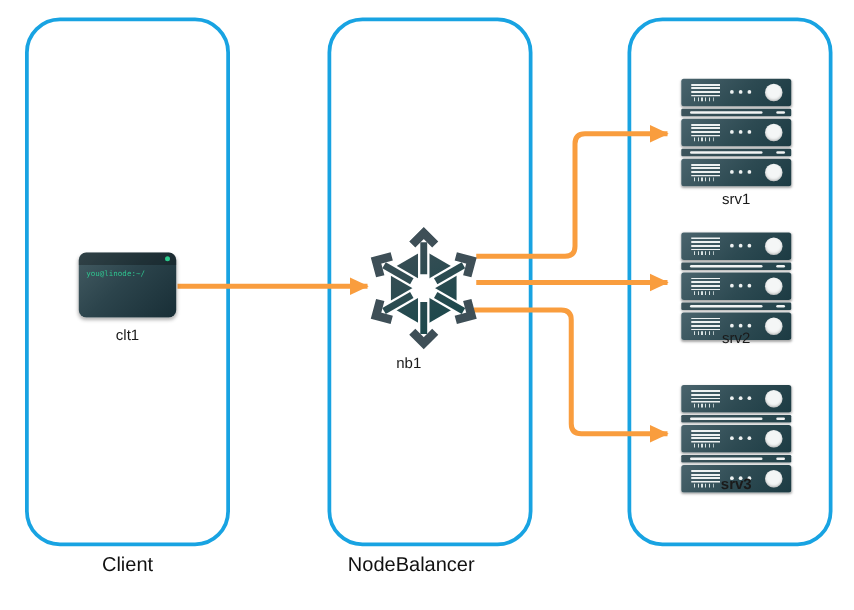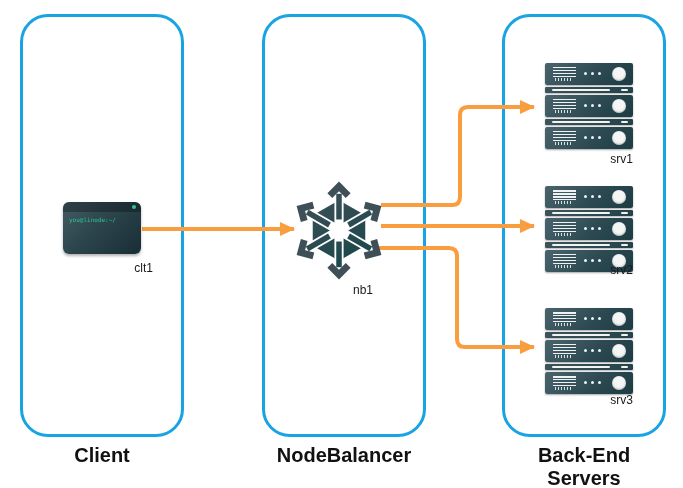--- a/index.html
+++ b/index.html
@@ -1,43 +1,43 @@
 <!DOCTYPE html>
 <html><head>
 <meta charset="utf-8">
 <style>
   html,body{margin:0;padding:0;background:#fff;}
   .canvas{position:relative;width:683px;height:488px;background:#ffffff;overflow:hidden;
           font-family:"Liberation Sans",sans-serif;}
   
   .zone{position:absolute;top:14px;height:417px;width:158px;border:3px solid #18A3E2;border-radius:28px;background:transparent;}
-  .zone-label{position:absolute;top:444px;width:164px;text-align:center;font-weight:bold;font-size:20px;color:#111;letter-spacing:0;}
+  .zone-label{position:absolute;top:444px;width:164px;text-align:center;font-weight:normal;font-size:16px;color:#111;letter-spacing:0;}
   #zone-client{left:20px}
   #zone-nb{left:262px}
   #zone-be{left:502px}
   #zlabel-client{left:20px}
-  #zlabel-nb{left:262px}
+  #zlabel-nb{left:247px}
   #zlabel-be{left:502px}
   
   .edges{position:absolute;left:0;top:0;pointer-events:none;}
   
   .terminal{position:absolute;left:63px;top:202px;width:78px;height:52px;border-radius:6px;
             background:linear-gradient(135deg,#445c63 0%,#2c444c 45%,#182e36 100%);
             box-shadow:0 2px 3px rgba(0,0,0,.30);}
   .terminal-bar{position:relative;height:10px;background:rgba(0,0,0,.28);border-radius:6px 6px 0 0;}
   .terminal-dot{position:absolute;right:5px;top:3px;width:4px;height:4px;border-radius:50%;background:#2BC98B;}
   .terminal-text{font-family:"DejaVu Sans Mono",monospace;font-size:6px;line-height:7px;
                  color:#2FC48F;padding:4px 0 0 6px;white-space:nowrap;}
   
-  .node-label{position:absolute;font-size:12px;color:#1a1a1a;text-align:right;}
-  #label-clt1{left:75px;width:78px;top:261px;}
+  .node-label{position:absolute;font-size:12px;color:#1a1a1a;text-align:center;}
+  #label-clt1{left:63px;width:78px;top:261px;}
   #label-nb1{left:281px;width:92px;top:283px;}
   #label-srv1{left:545px;width:88px;top:152px;}
   #label-srv2{left:545px;width:88px;top:263px;}
-  #label-srv3{left:545px;width:88px;top:393px;}
+  #label-srv3{left:545px;width:88px;top:380px;font-weight:bold;}
   
   .nb-icon{position:absolute;left:293px;top:180px;}
   
   .stack{position:absolute;left:545px;width:88px;}
   #stack-srv1{top:63px}
   #stack-srv2{top:186px}
   #stack-srv3{top:308px}
   .unit{position:relative;height:22px;margin-bottom:2px;border-radius:2px;
         background:linear-gradient(135deg,#4a646d 0%,#2d4a52 55%,#1c3b43 100%);
         box-shadow:0 1px 2px rgba(0,0,0,.35);}
@@ -246,15 +246,14 @@
           <span class="dot"></span>
           <span class="dot"></span>
         </div>
         <div class="knob"></div>
       </div>
   </div>
   <div class="node-label" id="label-srv3">srv3</div>
 
   <div class="zone-label" id="zlabel-client">Client</div>
   <div class="zone-label" id="zlabel-nb">NodeBalancer</div>
-  <div class="zone-label" id="zlabel-be">Back-End Servers</div>
 
 </div>
 
 </body></html>

